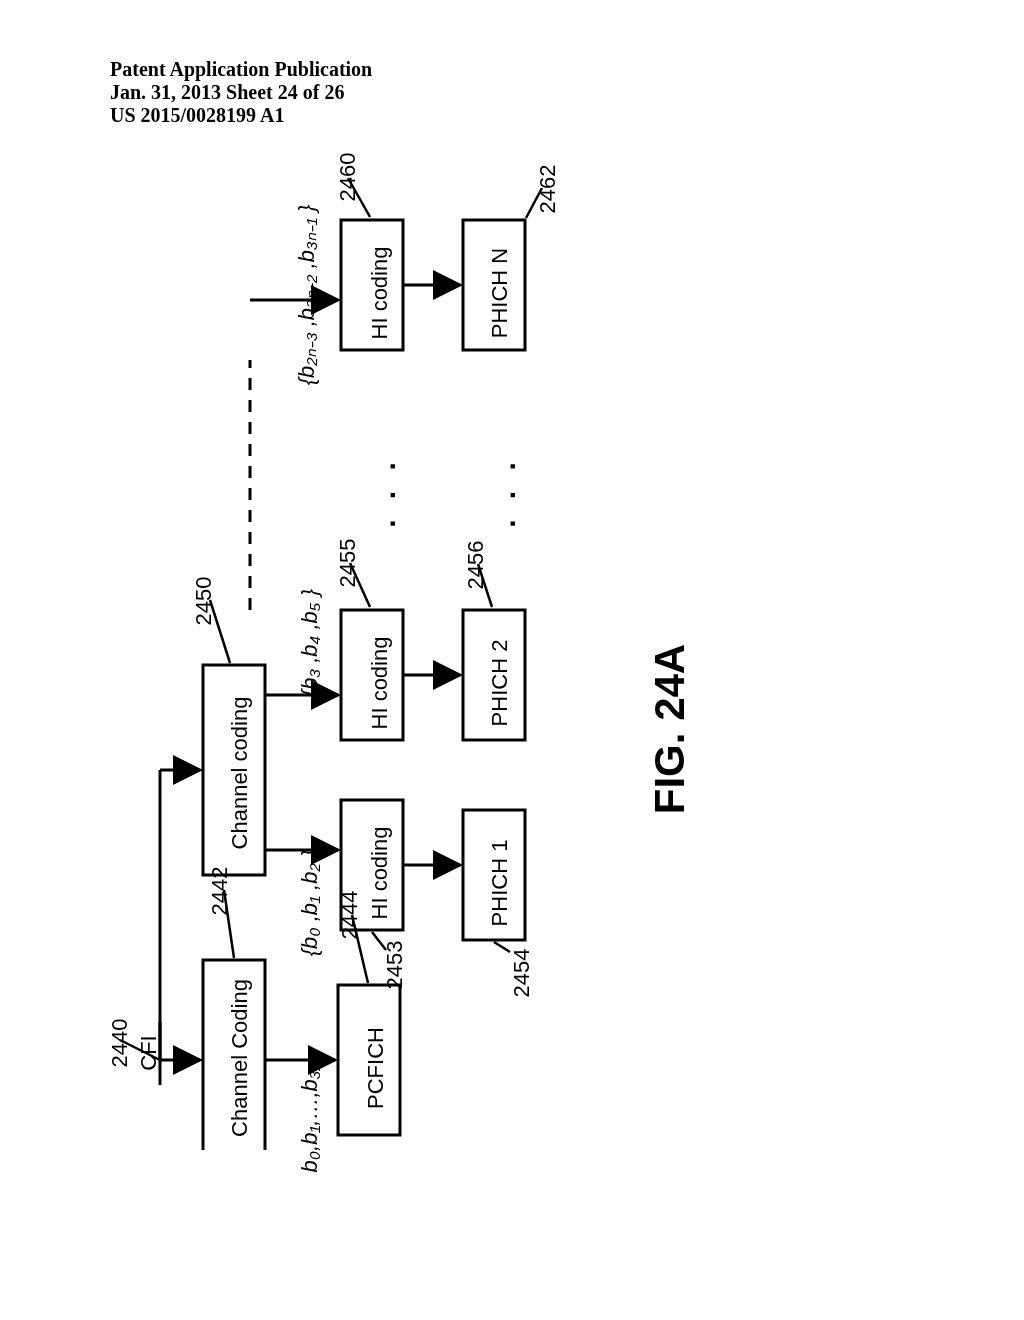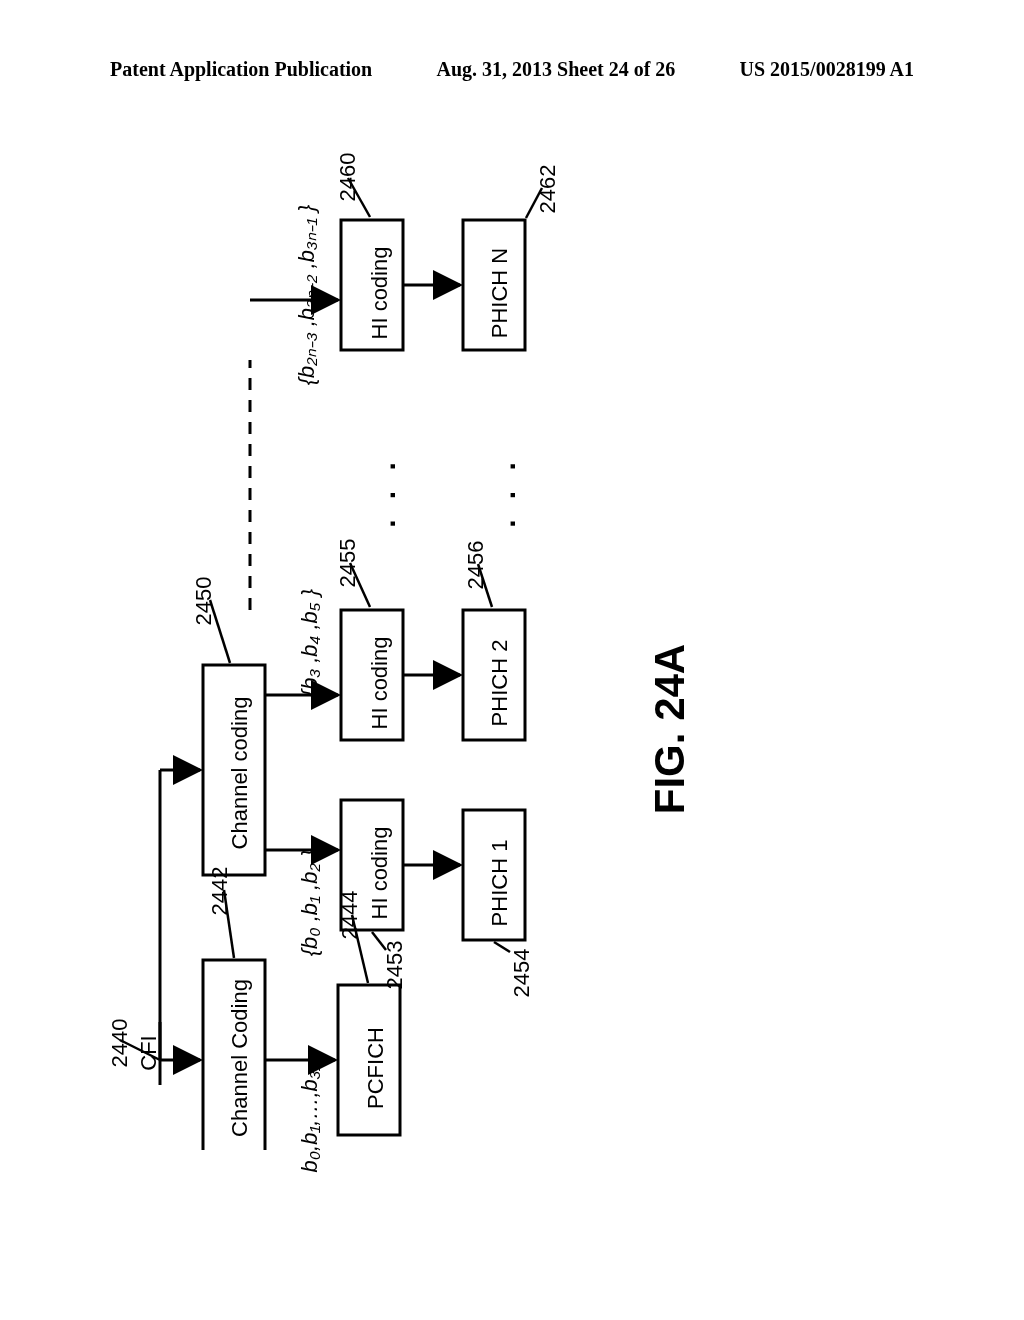--- a/index.html
+++ b/index.html
@@ -18,20 +18,21 @@
 .header {
   position: absolute;
   top: 58px;
   left: 0;
   right: 0;
   display: flex;
   justify-content: space-between;
   padding: 0 110px;
   font-size: 20px;
   font-weight: bold;
+  flex-direction: column;
 }
 .diagram {
   position: absolute;
   top: 150px;
   left: 110px;
   width: 790px;
   height: 1000px;
 }
 .rot {
   transform: rotate(-90deg);
@@ -53,21 +54,21 @@
   font-size: 42px;
 }
 </style>
 </head>
 <body>
 
 <div class="page">
 
   <div class="header">
     <span>Patent Application Publication</span>
-    <span>Aug. 31, 2013  Sheet 24 of 26</span>
+    <span>Jan. 31, 2013  Sheet 24 of 26</span>
     <span>US 2015/0028199 A1</span>
   </div>
 
   <div class="diagram">
     <svg width="790" height="1000" style="position:absolute;left:0;top:0">
       <defs>
         <marker id="arrow" markerWidth="14" markerHeight="14" refX="9" refY="5" orient="auto">
           <path d="M0,0 L10,5 L0,10 z" fill="#000"></path>
         </marker>
       </defs>

